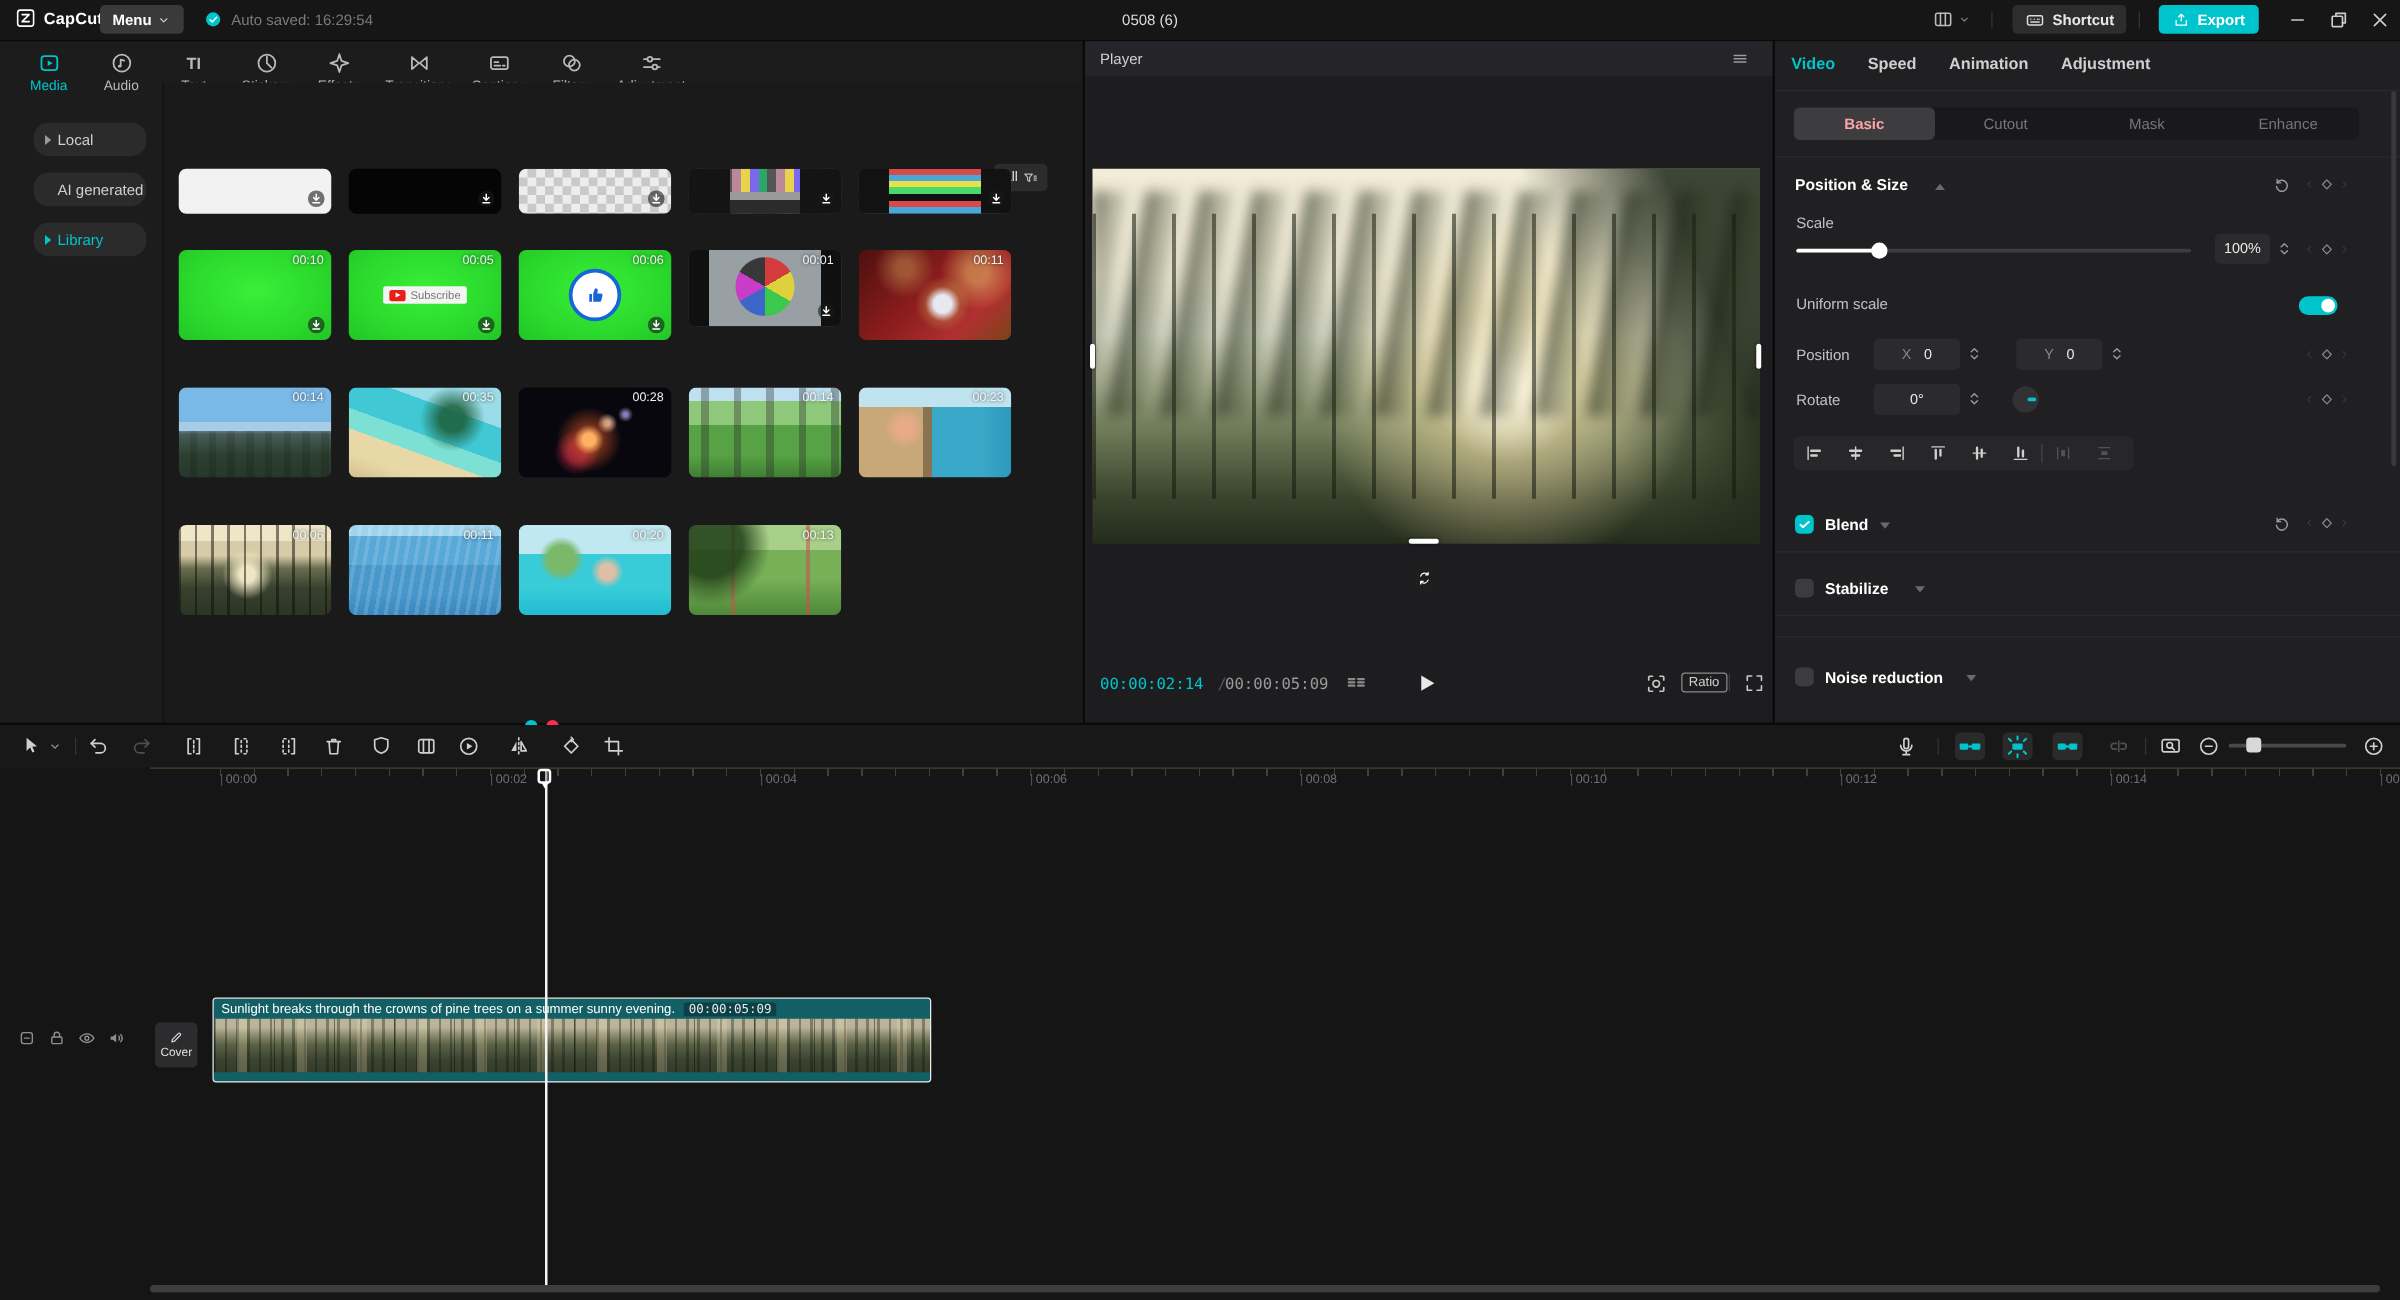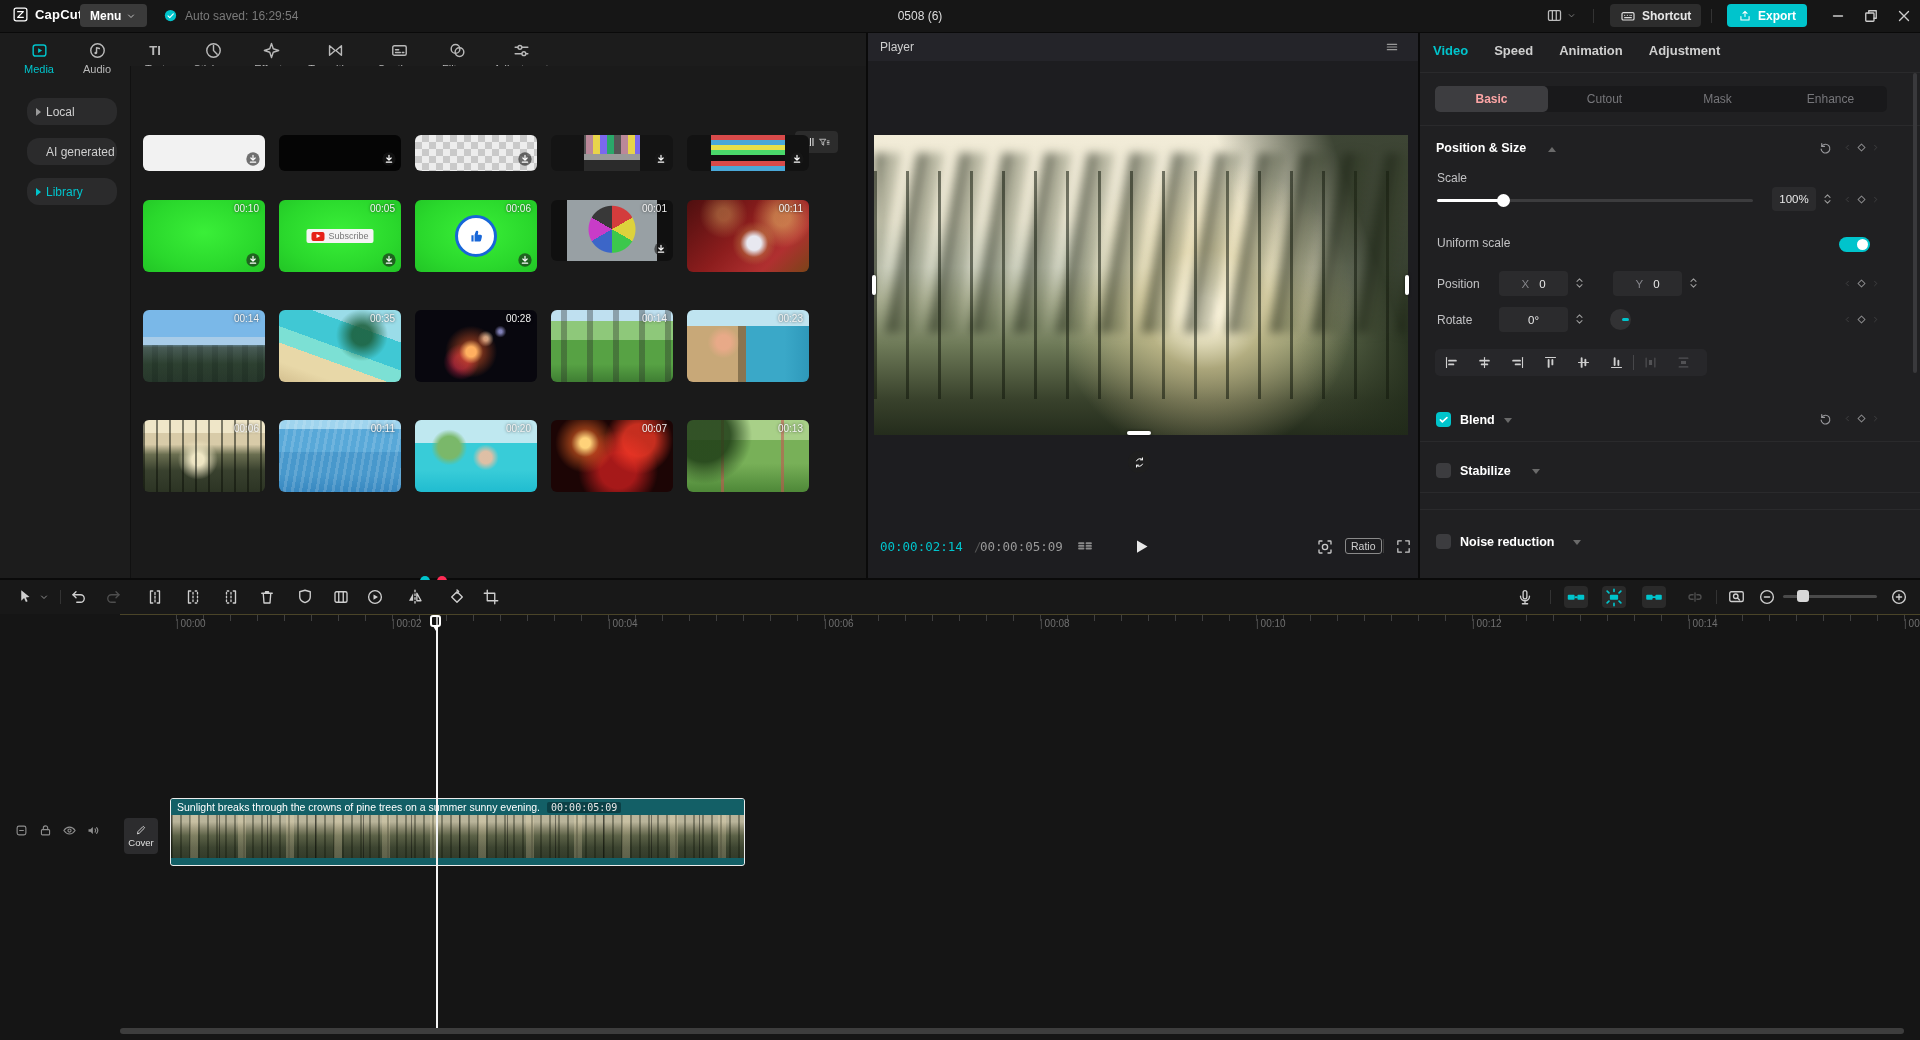--- a/index.html
+++ b/index.html
@@ -525,23 +525,20 @@
         <div class="media-row" style="top: 387px;">
           <div class="thumb th-pines" style="height: 72px;">
             <span class="dur">00:06</span>
           </div>
           <div class="thumb th-water" style="height: 72px;">
             <span class="dur">00:11</span>
           </div>
           <div class="thumb th-pool" style="height: 72px;">
             <span class="dur">00:20</span>
           </div>
-          <div class="thumb th-fwred" style="height: 72px;">
-            <span class="dur">00:07</span>
-          </div>
           <div class="thumb th-park" style="height: 72px;">
             <span class="dur">00:13</span>
           </div>
         </div>
       </div>
     <div class="dots" id="pagination">
         <span class="dot" style="background: rgb(0, 196, 204);"></span>
         <span class="dot" style="background: rgb(254, 44, 85);"></span>
       </div>
   </div>

